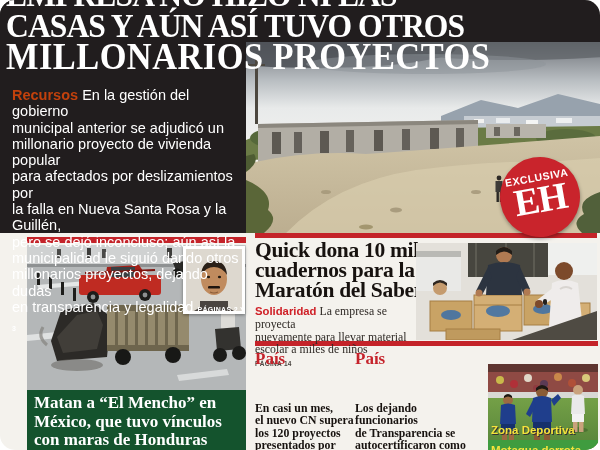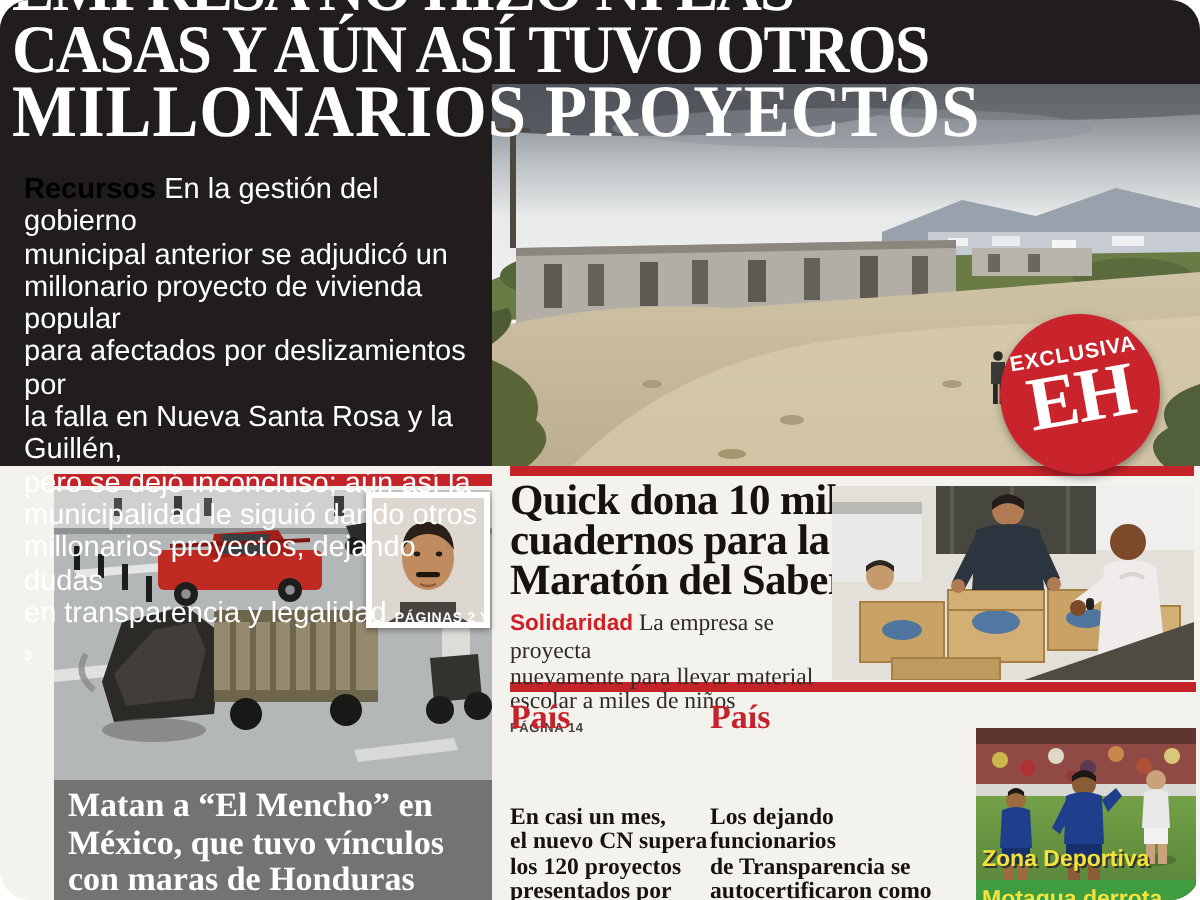--- a/index.html
+++ b/index.html
@@ -15,42 +15,42 @@
 
   .headline{position:absolute;left:6px;top:-21px;width:640px;color:#fff;
             font-family:"Liberation Serif",serif;font-weight:bold;line-height:31px;
             transform:scaleX(.93);transform-origin:0 0;z-index:5;}
   .hl{display:block;}
   .hl1,.hl2{font-size:34px;letter-spacing:-1px;}
   .hl3{font-size:37px;letter-spacing:.5px;}
 
   .lead{position:absolute;left:12px;top:87px;width:234px;color:#fff;
         font-size:14.5px;line-height:16.3px;z-index:5;}
-  .kicker-y{color:#000000;font-weight:bold;}
+  .kicker-y{color:#c2410c;font-weight:bold;}
   .pgref{font-size:7px;font-weight:bold;letter-spacing:.3px;}
 
   .badge{position:absolute;left:500px;top:157px;width:80px;height:80px;border-radius:50%;
          background:#c9242c;color:#fff;text-align:center;transform:rotate(-10deg);
          box-shadow:0 2px 4px rgba(0,0,0,.35);z-index:6;}
   .badge-top{font-size:10.5px;font-weight:bold;letter-spacing:.5px;margin-top:14px;}
   .badge-eh{font-family:"Liberation Serif",serif;font-size:38px;font-weight:bold;line-height:32px;letter-spacing:-1px;}
 
   
   .rule{position:absolute;background:#c42329;}
   #rule-crash{left:27px;top:237px;width:219px;height:6px;}
   #rule-quick{left:255px;top:233px;width:342px;height:5px;}
   #rule-mid{left:255px;top:341px;width:343px;height:5px;}
 
   
   .crash-photo{position:absolute;left:27px;top:245px;width:219px;height:146px;}
   .crash-photo svg{display:block;width:100%;height:100%;}
   .mugshot{position:absolute;left:183px;top:246px;width:56px;height:62px;border:3px solid #fff;
            box-shadow:0 1px 3px rgba(0,0,0,.4);z-index:4;}
   .mugshot svg{display:block;width:100%;height:100%;}
-  .mencho{position:absolute;left:27px;top:390px;width:219px;height:60px;background:#737373;
+  .mencho{position:absolute;left:27px;top:390px;width:219px;height:60px;background:#14532d;
           color:#fff;font-family:"Liberation Serif",serif;font-weight:bold;
           font-size:17px;line-height:18.5px;padding:4px 0 0 7px;box-sizing:border-box;}
 
   
   .quick-hl{position:absolute;left:255px;top:241px;font-family:"Liberation Serif",serif;
             font-weight:bold;font-size:21.5px;line-height:19.8px;color:#17120f;letter-spacing:-.3px;}
   .quick-sub{position:absolute;left:255px;top:305px;width:170px;font-family:"Liberation Serif",serif;
              font-size:11.8px;line-height:12.8px;color:#2e2925;}
   .kicker-r{color:#cf2027;font-weight:bold;font-family:"Liberation Sans",sans-serif;font-size:11.3px;}
   .pgref-d{font-size:6.5px;font-weight:bold;color:#4a4540;font-family:"Liberation Sans",sans-serif;

